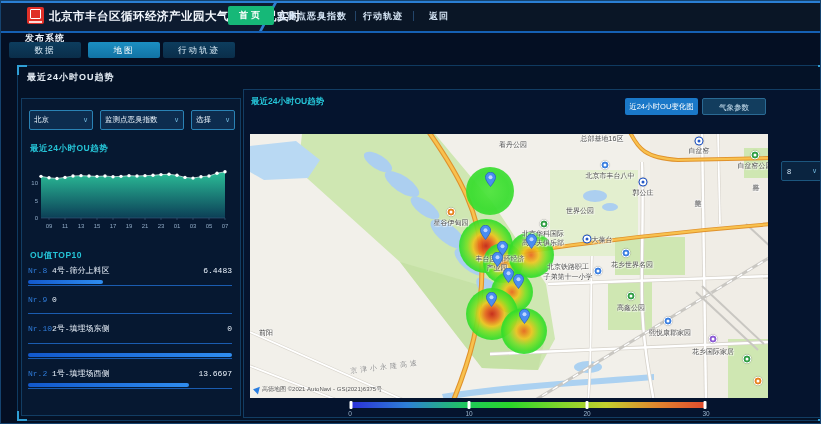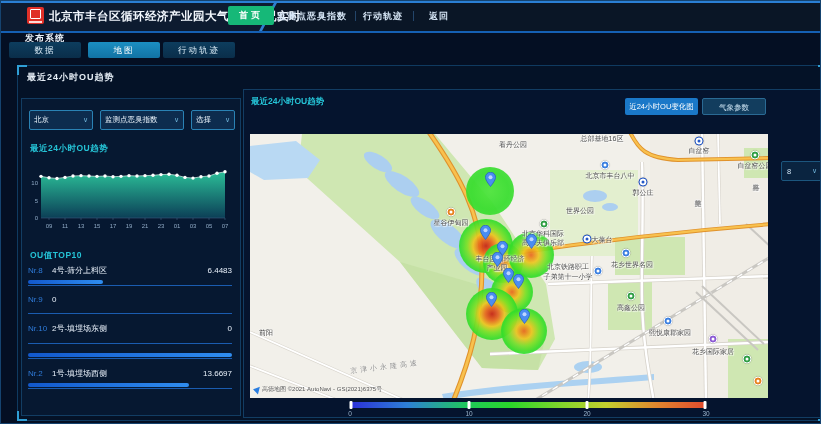--- a/index.html
+++ b/index.html
@@ -39,21 +39,21 @@
   
   .lpanel{position:absolute;left:3px;top:32px;width:218px;height:316px;border:1px solid #123d63;background:#061831;}
   .sel{position:absolute;top:11px;height:20px;background:#0d2c4e;border:1px solid #2a82b4;border-radius:2px;
        display:flex;align-items:center;justify-content:space-between;padding:0 4px;box-sizing:border-box;
        font-size:7.5px;color:#eaf3fb;cursor:pointer;}
   .sel .chev{color:#6fb3d8;font-size:7px;margin-left:3px;}
   .c-title{position:absolute;left:8px;font-size:8.5px;font-weight:bold;color:#25c3d6;letter-spacing:0.5px;}
   #trend-chart{position:absolute;left:3px;top:55px;}
   #top-list{position:absolute;left:6px;top:166px;width:204px;}
   .tl-item{margin-bottom:9px;}
-  .tl-row{display:flex;align-items:baseline;font-size:8px;}
+  .tl-row{display:flex;align-items:baseline;font-size:8px;font-family:Liberation Mono, monospace;}
   .tl-rank{color:#2f7bd9;min-width:24px;}
   .tl-name{color:#e8f0fa;flex:1;}
   .tl-val{color:#e8f0fa;}
   .tl-track{margin-top:4px;height:5px;border-bottom:1px solid #1a5cb0;position:relative;}
   .tl-fill{position:absolute;left:0;top:0;height:4px;background:linear-gradient(90deg,#1258cc,#2f8df0);border-radius:2px;}
 
   
   .mpanel{position:absolute;left:225px;top:23px;width:583px;height:327px;border:1px solid #123d63;background:#05142e;}
   .m-title{position:absolute;left:7px;top:6px;font-size:8.5px;font-weight:bold;color:#25c3d6;}
   .map-btn{position:absolute;top:8px;height:17px;border-radius:2px;text-align:center;line-height:17px;font-size:7.5px;cursor:pointer;}

